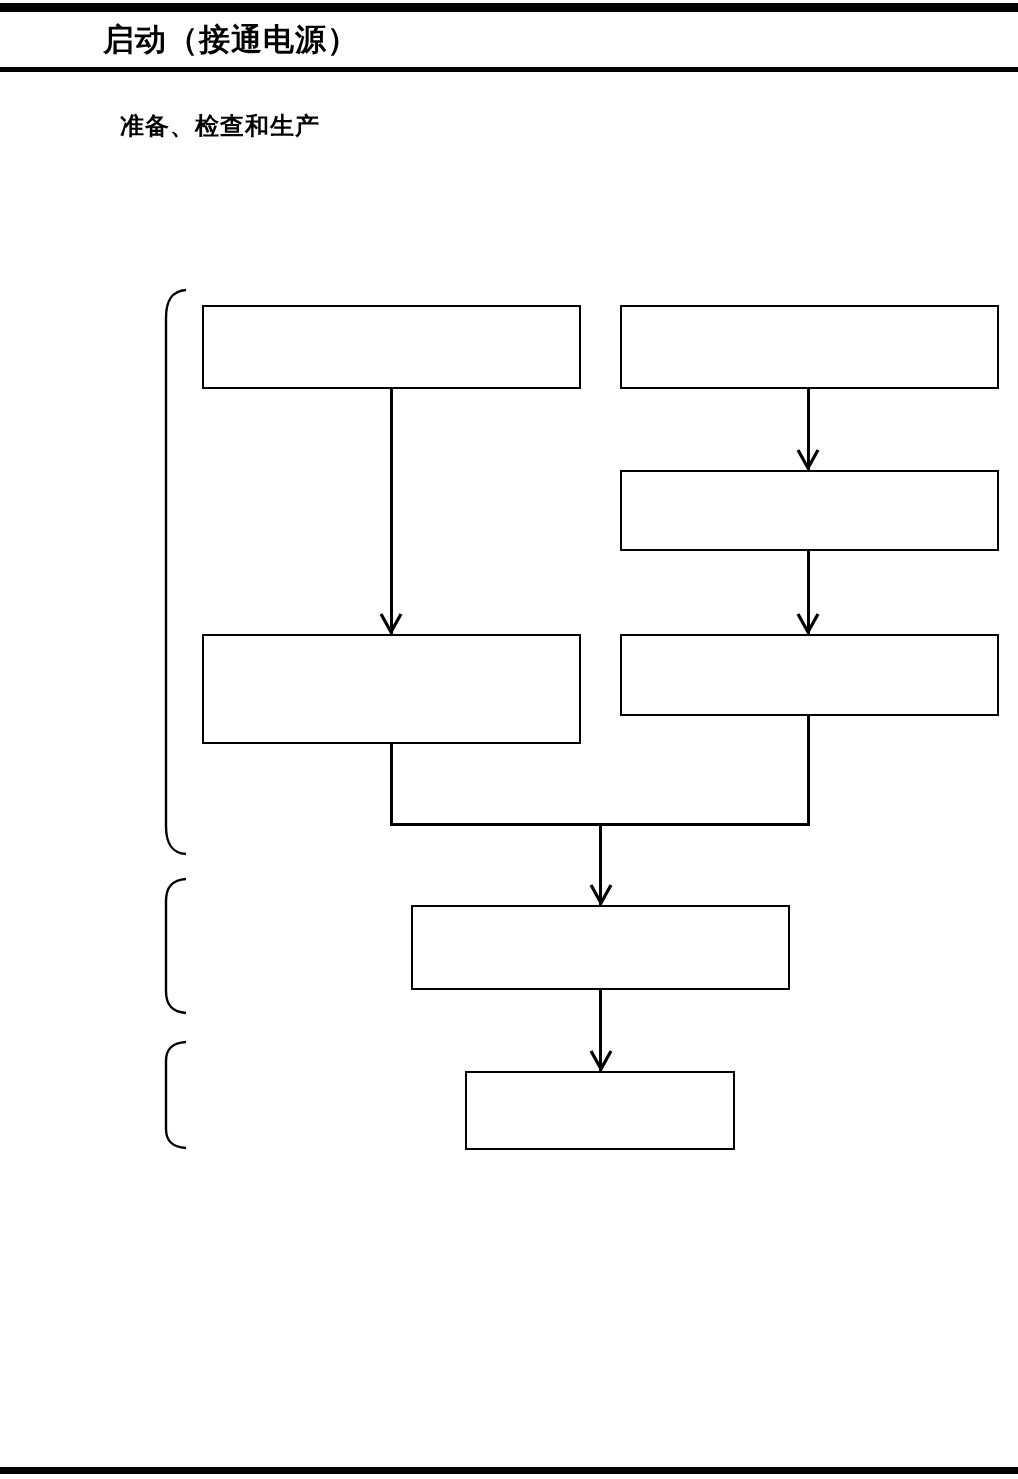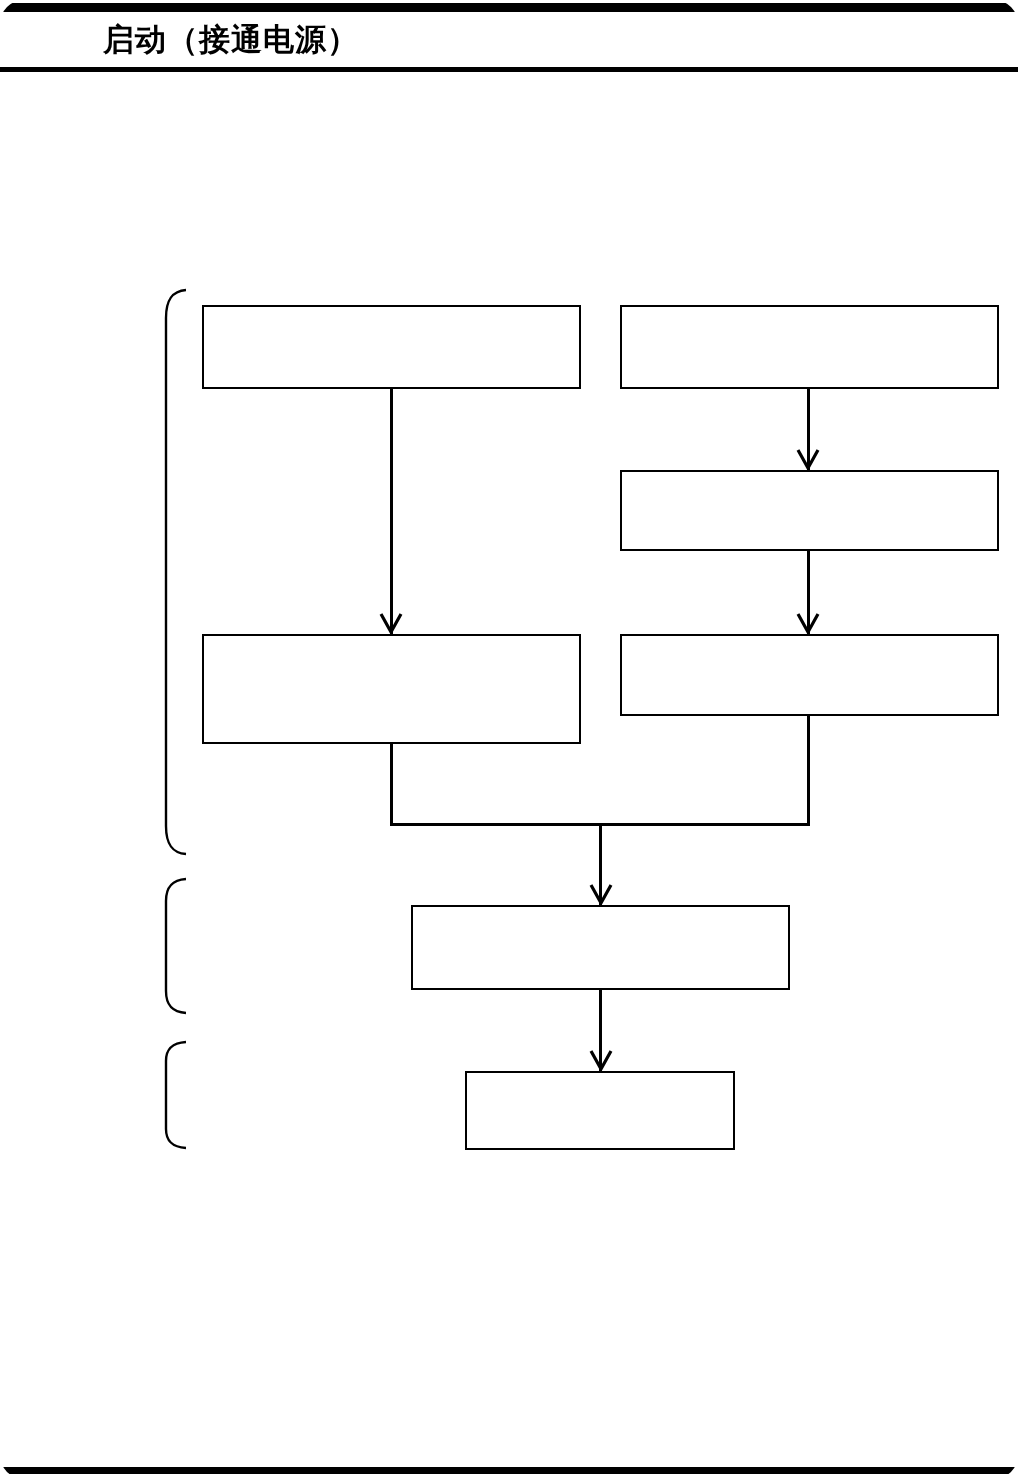--- a/index.html
+++ b/index.html
@@ -10,21 +10,20 @@
   }
   body {
     font-family: "Liberation Sans", sans-serif;
   }
   #page {
     position: relative;
     width: 1018px;
     height: 1479px;
     background: #ffffff;
     overflow: hidden;
-    border-radius: 24px;
   }
 
   
   .top-rule {
     position: absolute;
     left: 0;
     width: 1018px;
     height: 9px;
     background: #000000;
     top: 3px;
@@ -108,20 +107,21 @@
 <body>
 
 <div id="page">
 
   <div class="top-rule"></div>
   <div class="header-rule"></div>
   <div class="bottom-rule"></div>
 
   <div class="page-title">启动（接通电源）</div>
 
+  <div class="section-subtitle">准备、检查和生产</div>
 
   <div class="brace" style="left:162px; top:288px; height:568px;">
     <svg width="26" height="568" viewBox="0 0 26 568" preserveAspectRatio="none">
       <path d="M24 2 C 10 3, 4 12, 4 30 L 4 538 C 4 556, 10 565, 24 566" fill="none" stroke="#000000" stroke-width="2.4"></path>
     </svg>
   </div>
 
   <div class="brace" style="left:162px; top:877px; height:138px;">
     <svg width="26" height="138" viewBox="0 0 26 138" preserveAspectRatio="none">
       <path d="M24 2 C 10 3, 4 10, 4 24 L 4 114 C 4 128, 10 135, 24 136" fill="none" stroke="#000000" stroke-width="2.4"></path>

